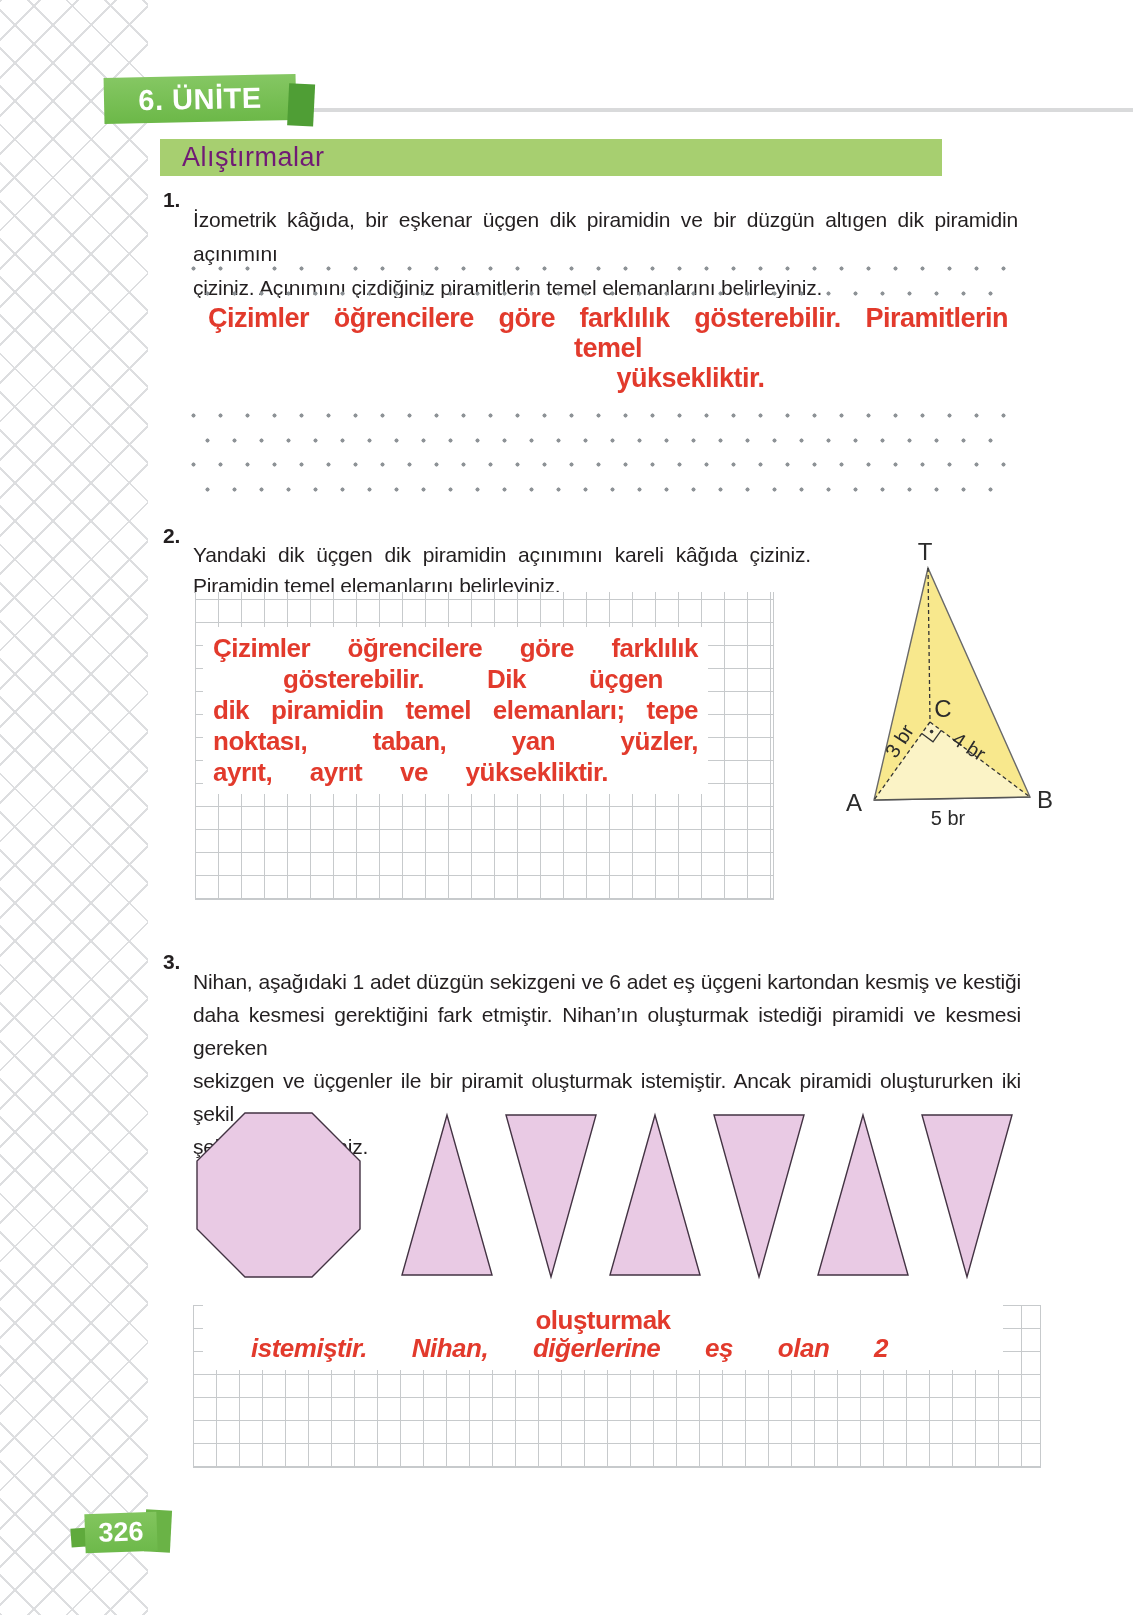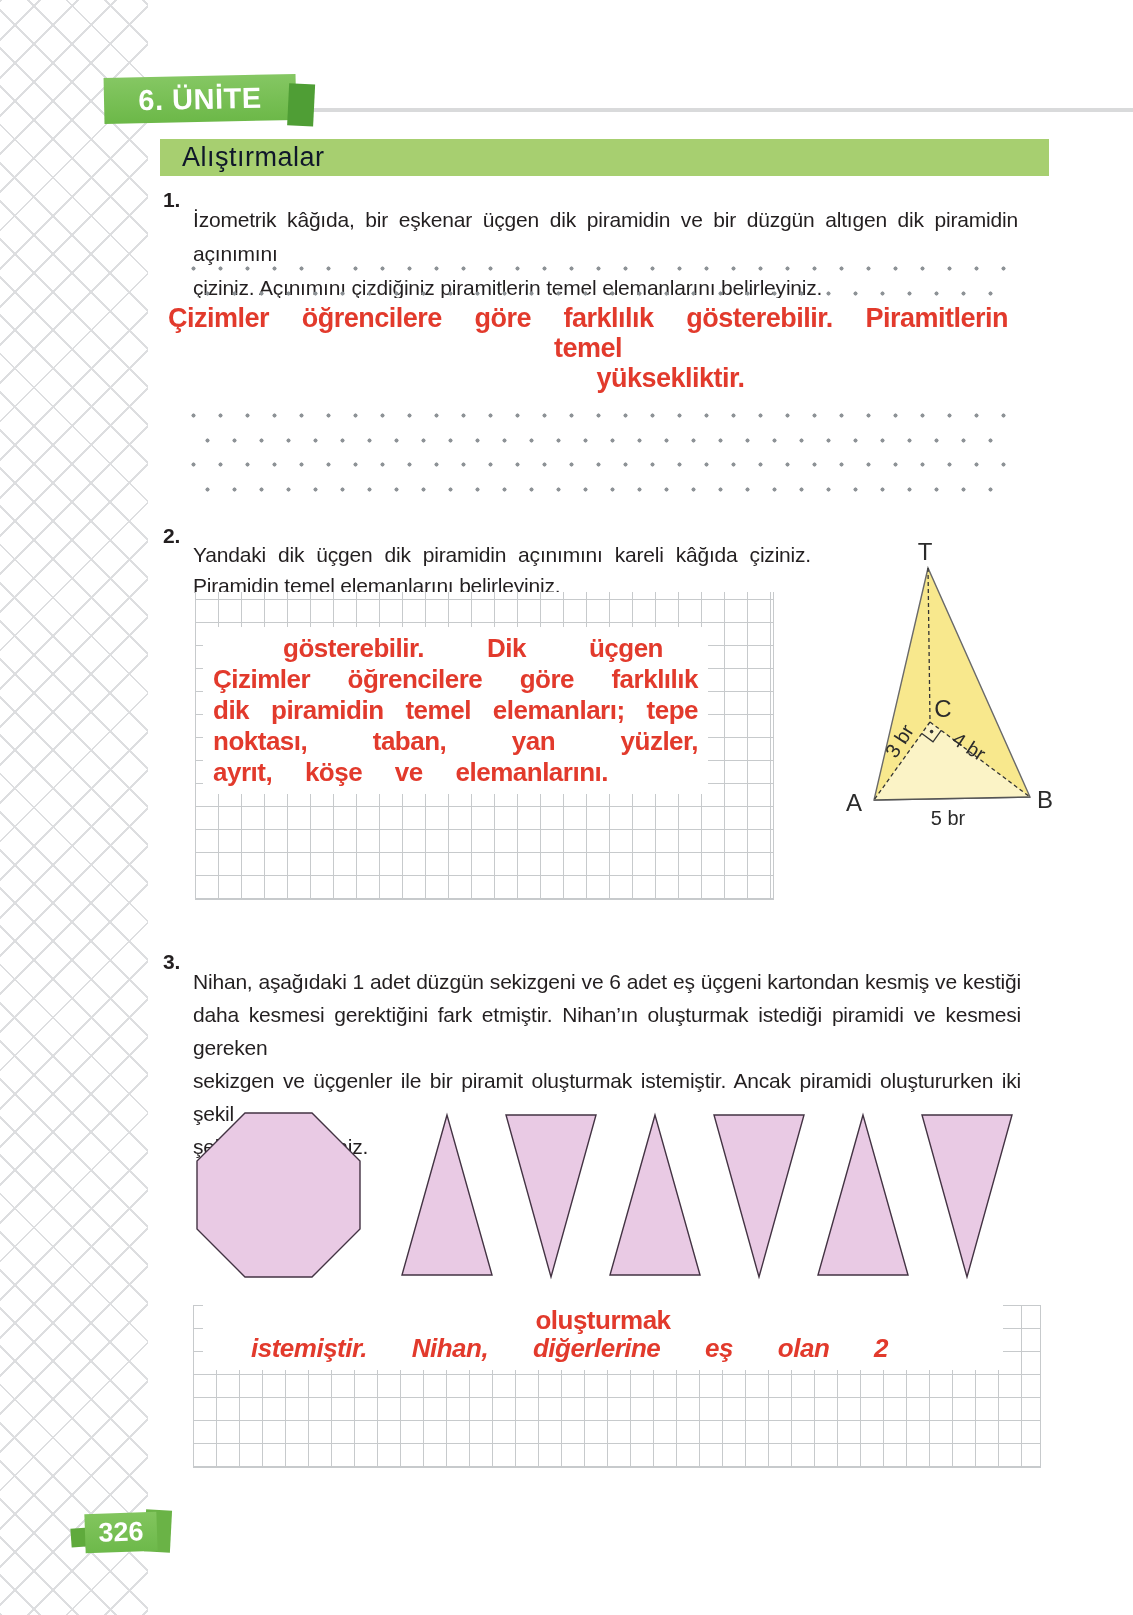--- a/index.html
+++ b/index.html
@@ -22,22 +22,22 @@
     display:flex; align-items:center; justify-content:center;
     color:#fff; font-size:29px; font-weight:bold; letter-spacing:.5px;
     z-index:3;
   }
   .unit-badge::after{
     content:""; position:absolute; right:-18px; top:10px; width:26px; height:42px;
     background:#4f9e35; transform:rotate(4deg); z-index:-1;
   }
   .header-rule{position:absolute; left:310px; top:108px; width:823px; height:4px; background:#d9dadb;}
   .section-bar{
-    position:absolute; left:160px; top:139px; width:889px; height:37px;
-    background:#a7cf70; color:#0f172a; font-size:27px; line-height:36px;
+    position:absolute; left:160px; top:139px; width:782px; height:37px;
+    background:#a7cf70; color:#701a75; font-size:27px; line-height:36px;
     padding-left:22px; box-sizing:border-box; letter-spacing:.5px;
   }
   
   .para{position:absolute; display:flex; font-size:21px; letter-spacing:-0.2px;}
   .para .num{font-weight:bold; width:30px; flex:0 0 30px;}
   .para .ptext{flex:1;margin-top:15px;}
   .pline{line-height:34px;}
   .pline.just{text-align:justify; text-align-last:justify;}
   .para2 .pline{line-height:31px;}
   .para3 .pline{line-height:33px;}
@@ -61,21 +61,21 @@
   .grid2{left:195px; top:592px; width:578px; height:307px;}
   .grid3{left:193px; top:1305px; width:847px; height:162px;}
   
   .answer{
     position:absolute; background:#ffffff; color:#e23a2c; font-weight:bold;
     box-sizing:border-box; letter-spacing:-0.5px;
   }
   .aline{text-align:center;}
   .aline.just{text-align:justify; text-align-last:justify;}
   .answer1{left:160px; top:298px; width:856px; height:110px; padding:5px 8px; font-size:27px; overflow:hidden;}
-  .answer1 .aline{line-height:30px;}
+  .answer1 .aline{line-height:30px;margin-left:40px;}
   .answer1 .l4{padding-left:165px;}
   .answer2{left:203px; top:627px; width:505px; padding:6px 10px; font-size:26px;}
   .answer2 .aline{line-height:31px;}
   .answer2 .l2{padding-left:70px; padding-right:35px;}
   .answer2 .l5{padding-right:90px;}
   .answer3{left:203px; top:1298px; width:800px; padding:8px 10px; font-size:26px;}
   .answer3 .aline{line-height:28px;}
   .answer3 .l1{padding-right:205px;}
   .answer3 .l3{padding-left:38px; padding-right:105px;font-style:italic;}
   
@@ -127,25 +127,25 @@
     <span class="num">2.</span>
     <div class="ptext">
       <div class="pline just">Yandaki dik üçgen dik piramidin açınımını kareli kâğıda çiziniz.</div>
       <div class="pline">Piramidin temel elemanlarını belirleyiniz.</div>
     </div>
   </div>
 
   <div class="grid grid2"></div>
 
   <div class="answer answer2">
+    <div class="aline just">Çizimler öğrencilere göre farklılık</div>
     <div class="aline just l2">gösterebilir. Dik üçgen</div>
-    <div class="aline just">Çizimler öğrencilere göre farklılık</div>
     <div class="aline just">dik piramidin temel elemanları; tepe</div>
     <div class="aline just">noktası, taban, yan yüzler,</div>
-    <div class="aline just l5">ayrıt, köşe ve elemanlarını.</div>
+    <div class="aline just l5">ayrıt, ayrıt ve yüksekliktir.</div>
   </div>
 
   <svg class="fig-svg" style="left:818px; top:530px;" width="252" height="305" viewBox="0 0 252 305">
     <polygon points="110,38 56,270 212,267" fill="#f8e88d" stroke="#6a6a6a" stroke-width="1.4"></polygon>
     <polygon points="56,270 112,192 212,267" fill="#fbf3c6" stroke="none"></polygon>
     <line x1="110" y1="38" x2="112" y2="192" stroke="#333" stroke-width="1.3" stroke-dasharray="4,3"></line>
     <line x1="112" y1="192" x2="56" y2="270" stroke="#333" stroke-width="1.3" stroke-dasharray="4,3"></line>
     <line x1="112" y1="192" x2="212" y2="267" stroke="#333" stroke-width="1.3" stroke-dasharray="4,3"></line>
     <line x1="56" y1="270" x2="212" y2="267" stroke="#555" stroke-width="1.4"></line>
     <path d="M103.8,203.4 L115,211.8 L123.2,200.4" fill="none" stroke="#333" stroke-width="1.3"></path>

